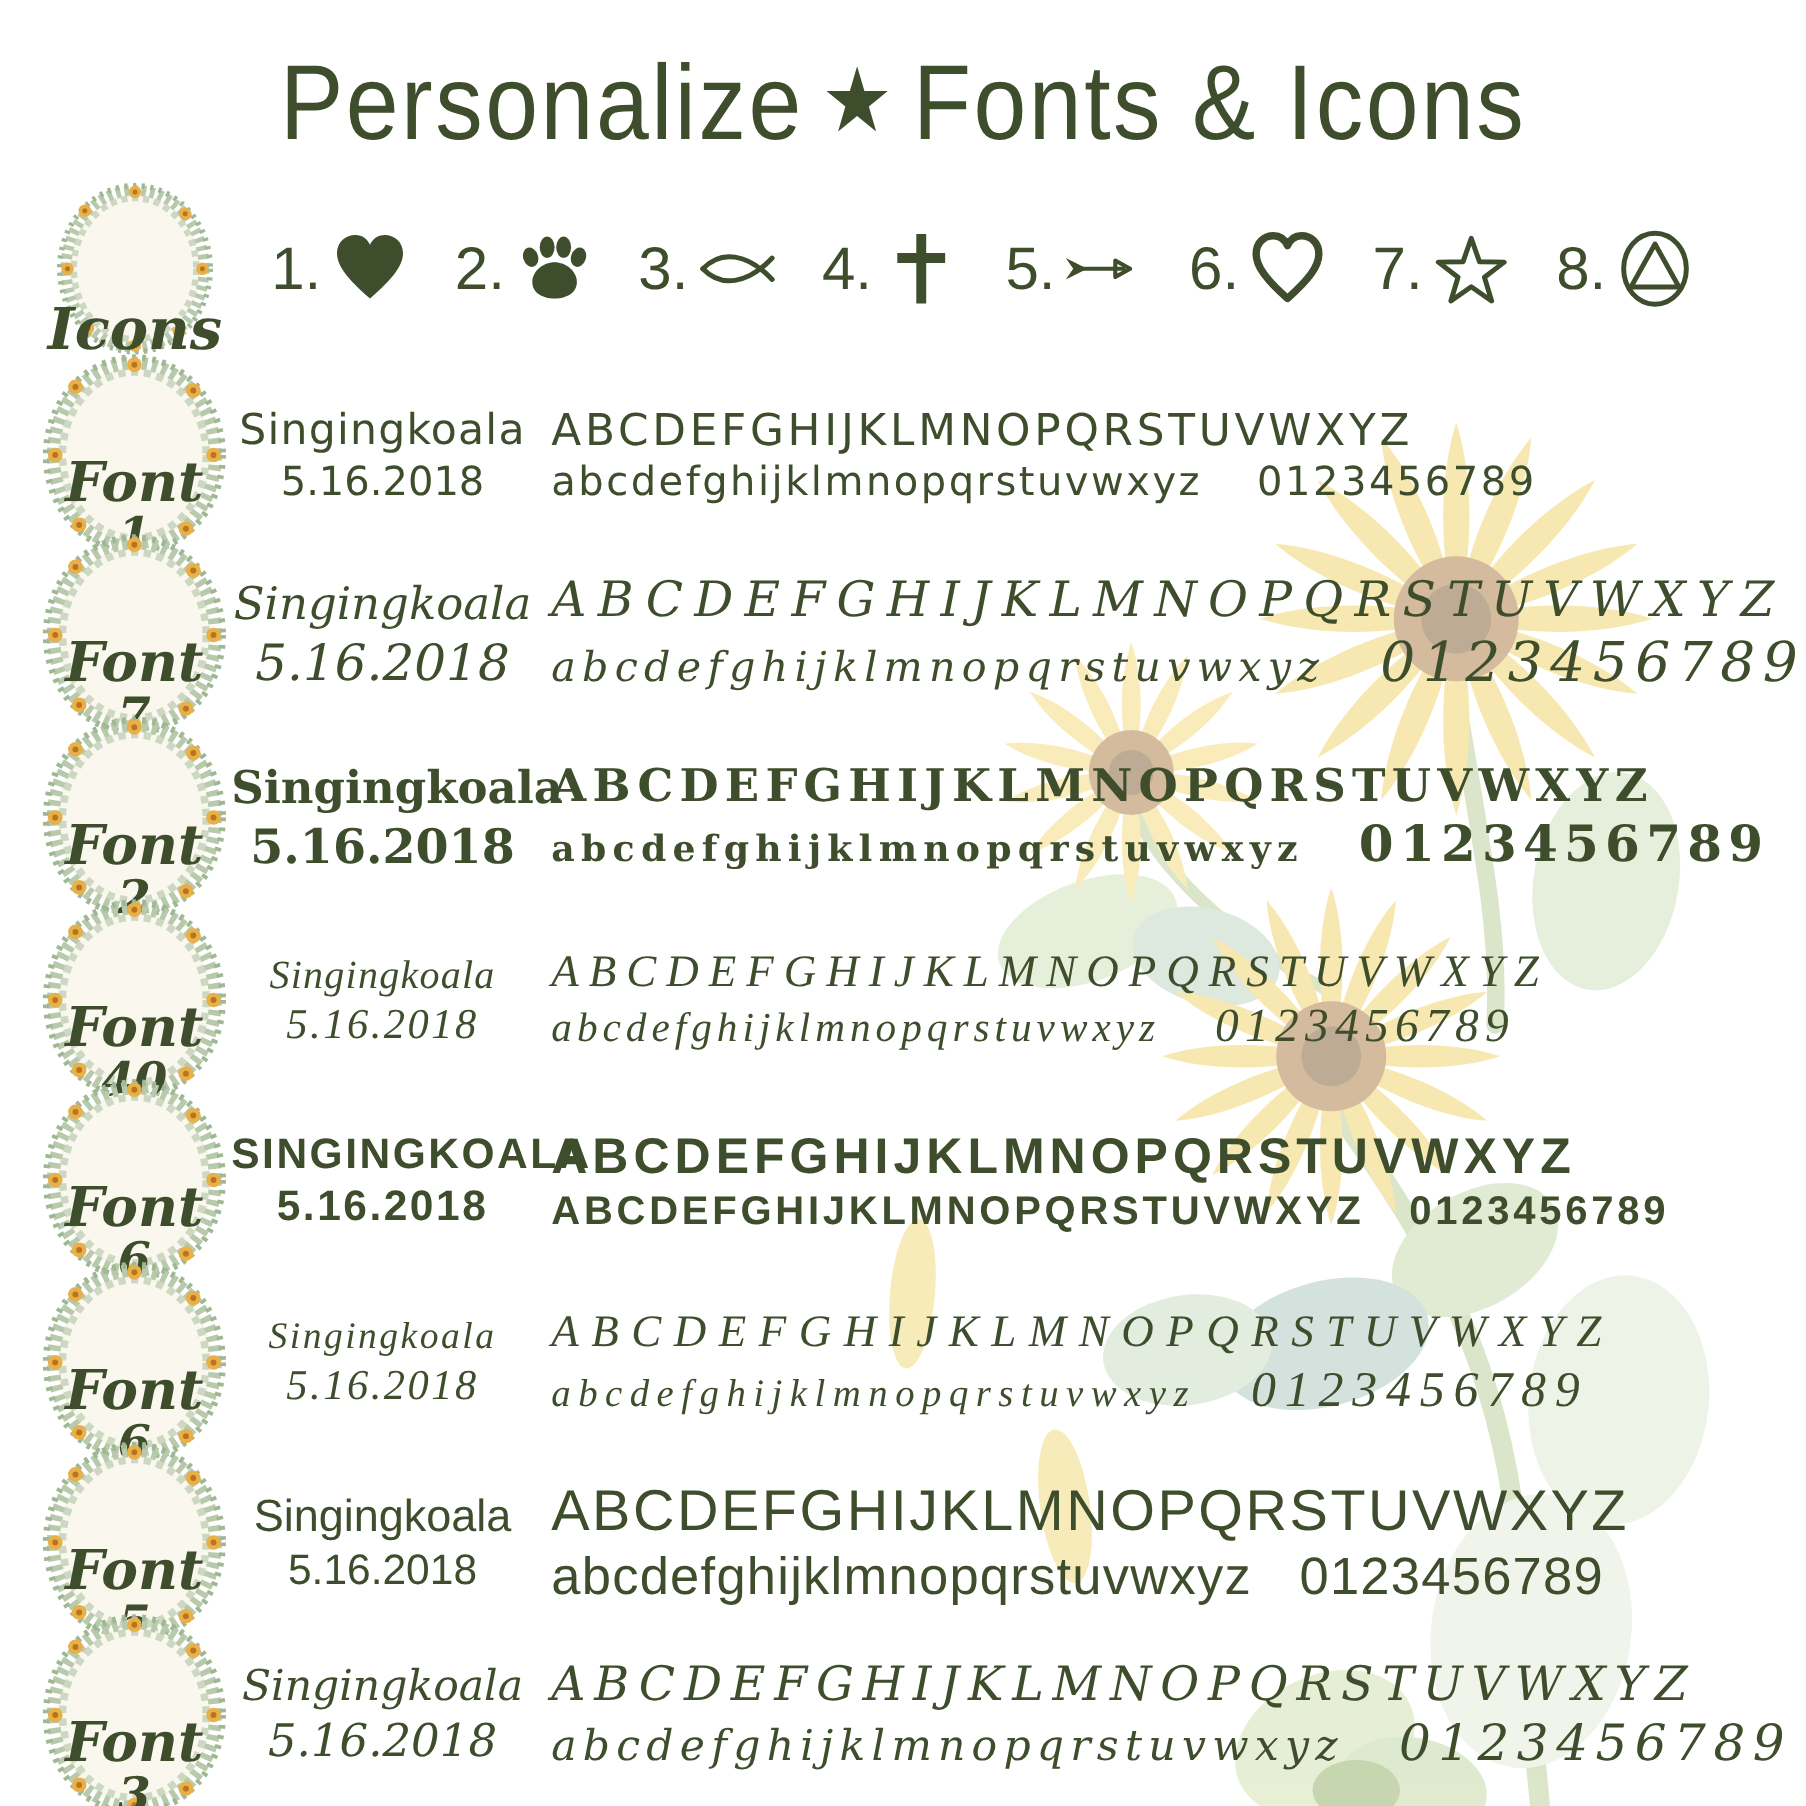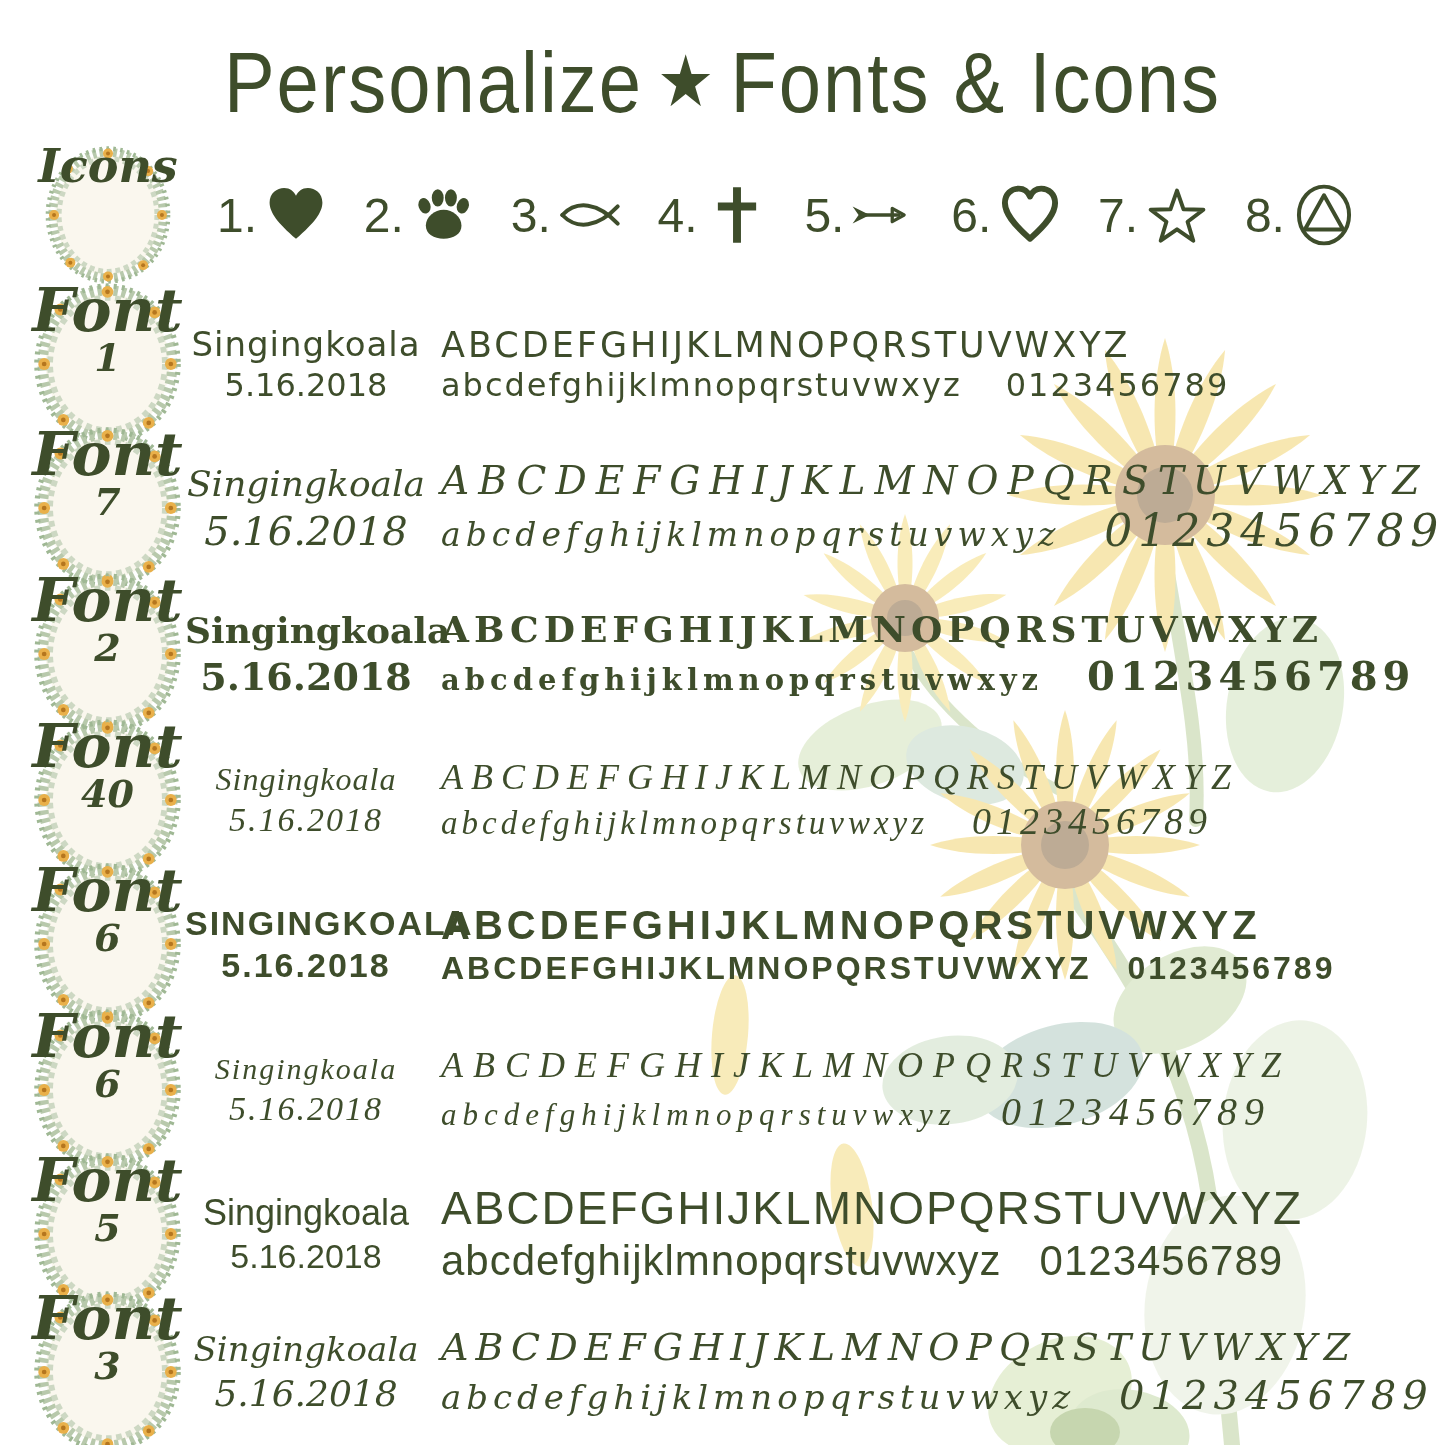--- a/index.html
+++ b/index.html
@@ -24,24 +24,24 @@
   .title{position:absolute;top:34px;left:0;right:0;text-align:center;z-index:2;
          font-family:"Liberation Sans",sans-serif;font-weight:300;
          font-size:76px;letter-spacing:2px;color:var(--ink);
          transform:scaleY(1.12);transform-origin:top center;}
   .title .star{font-size:64px;vertical-align:6px;padding:0 14px;}
 
   
   .wreath{position:relative;flex:none;}
   .wreath svg{position:absolute;inset:0;width:100%;height:100%;}
   .wreath .wtxt{position:absolute;inset:0;display:flex;flex-direction:column;
-                align-items:center;justify-content:flex-start;z-index:1;
+                align-items:center;justify-content:flex-end;z-index:1;
                 font-family:"DejaVu Serif",serif;font-style:italic;font-weight:700;
                 color:var(--ink);line-height:.9;}
-  .wreath .wl{font-size:60px;}
+  .wreath .wl{font-size:44px;}
   .wreath .wn{font-size:38px;margin-top:4px;}
   .wreath.icons-wreath .wl{font-size:46px;}
 
   
   .icons-row{position:absolute;top:146px;left:32px;right:0;height:140px;z-index:2;}
   .icons-row .wreath{position:absolute;left:0;top:0;width:152px;height:138px;}
   .icon-strip{position:absolute;left:185px;right:88px;top:0;height:138px;
               display:flex;align-items:center;justify-content:space-between;}
   .icon-item{display:flex;align-items:center;}
   .icon-item .num{font-size:48px;font-weight:300;color:var(--ink);

